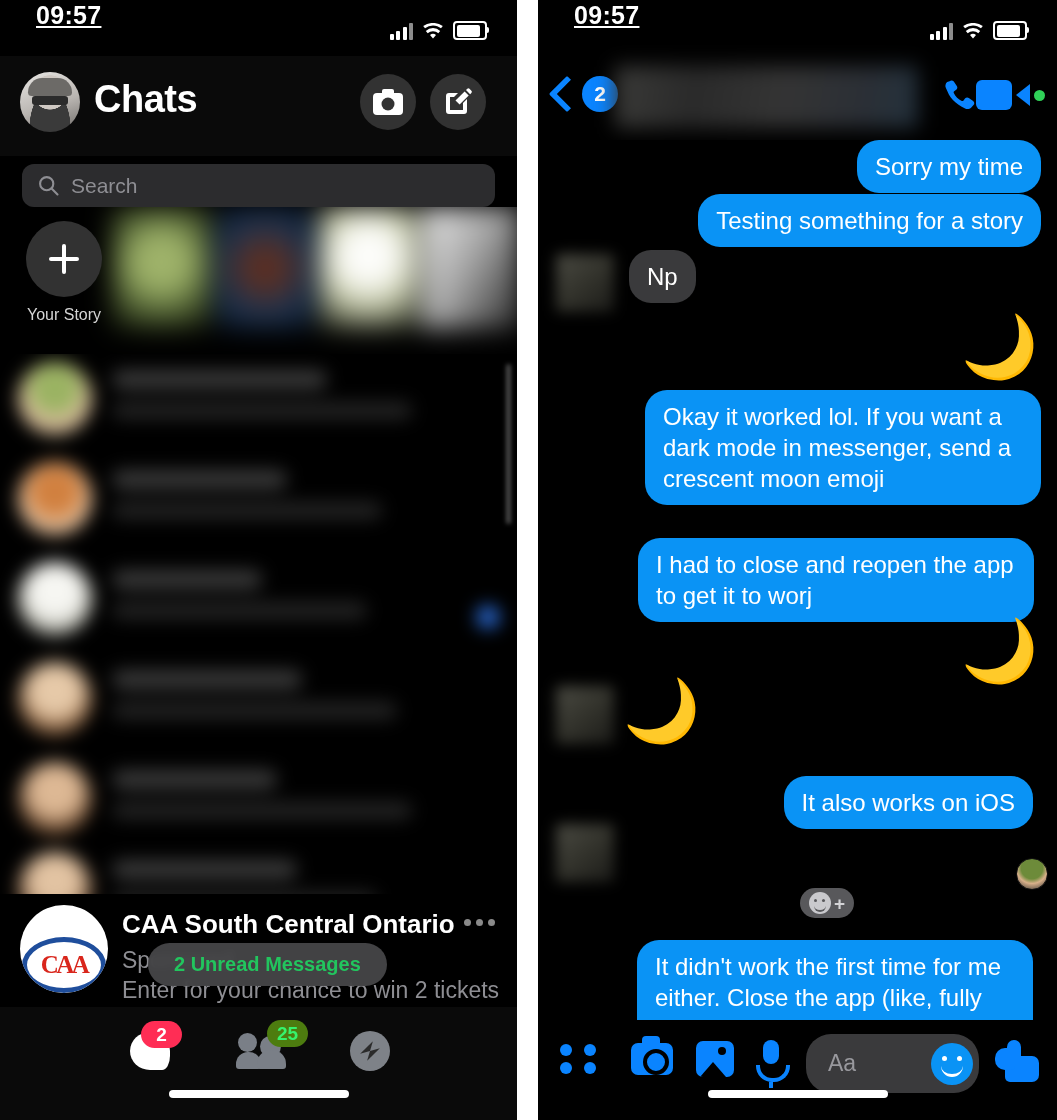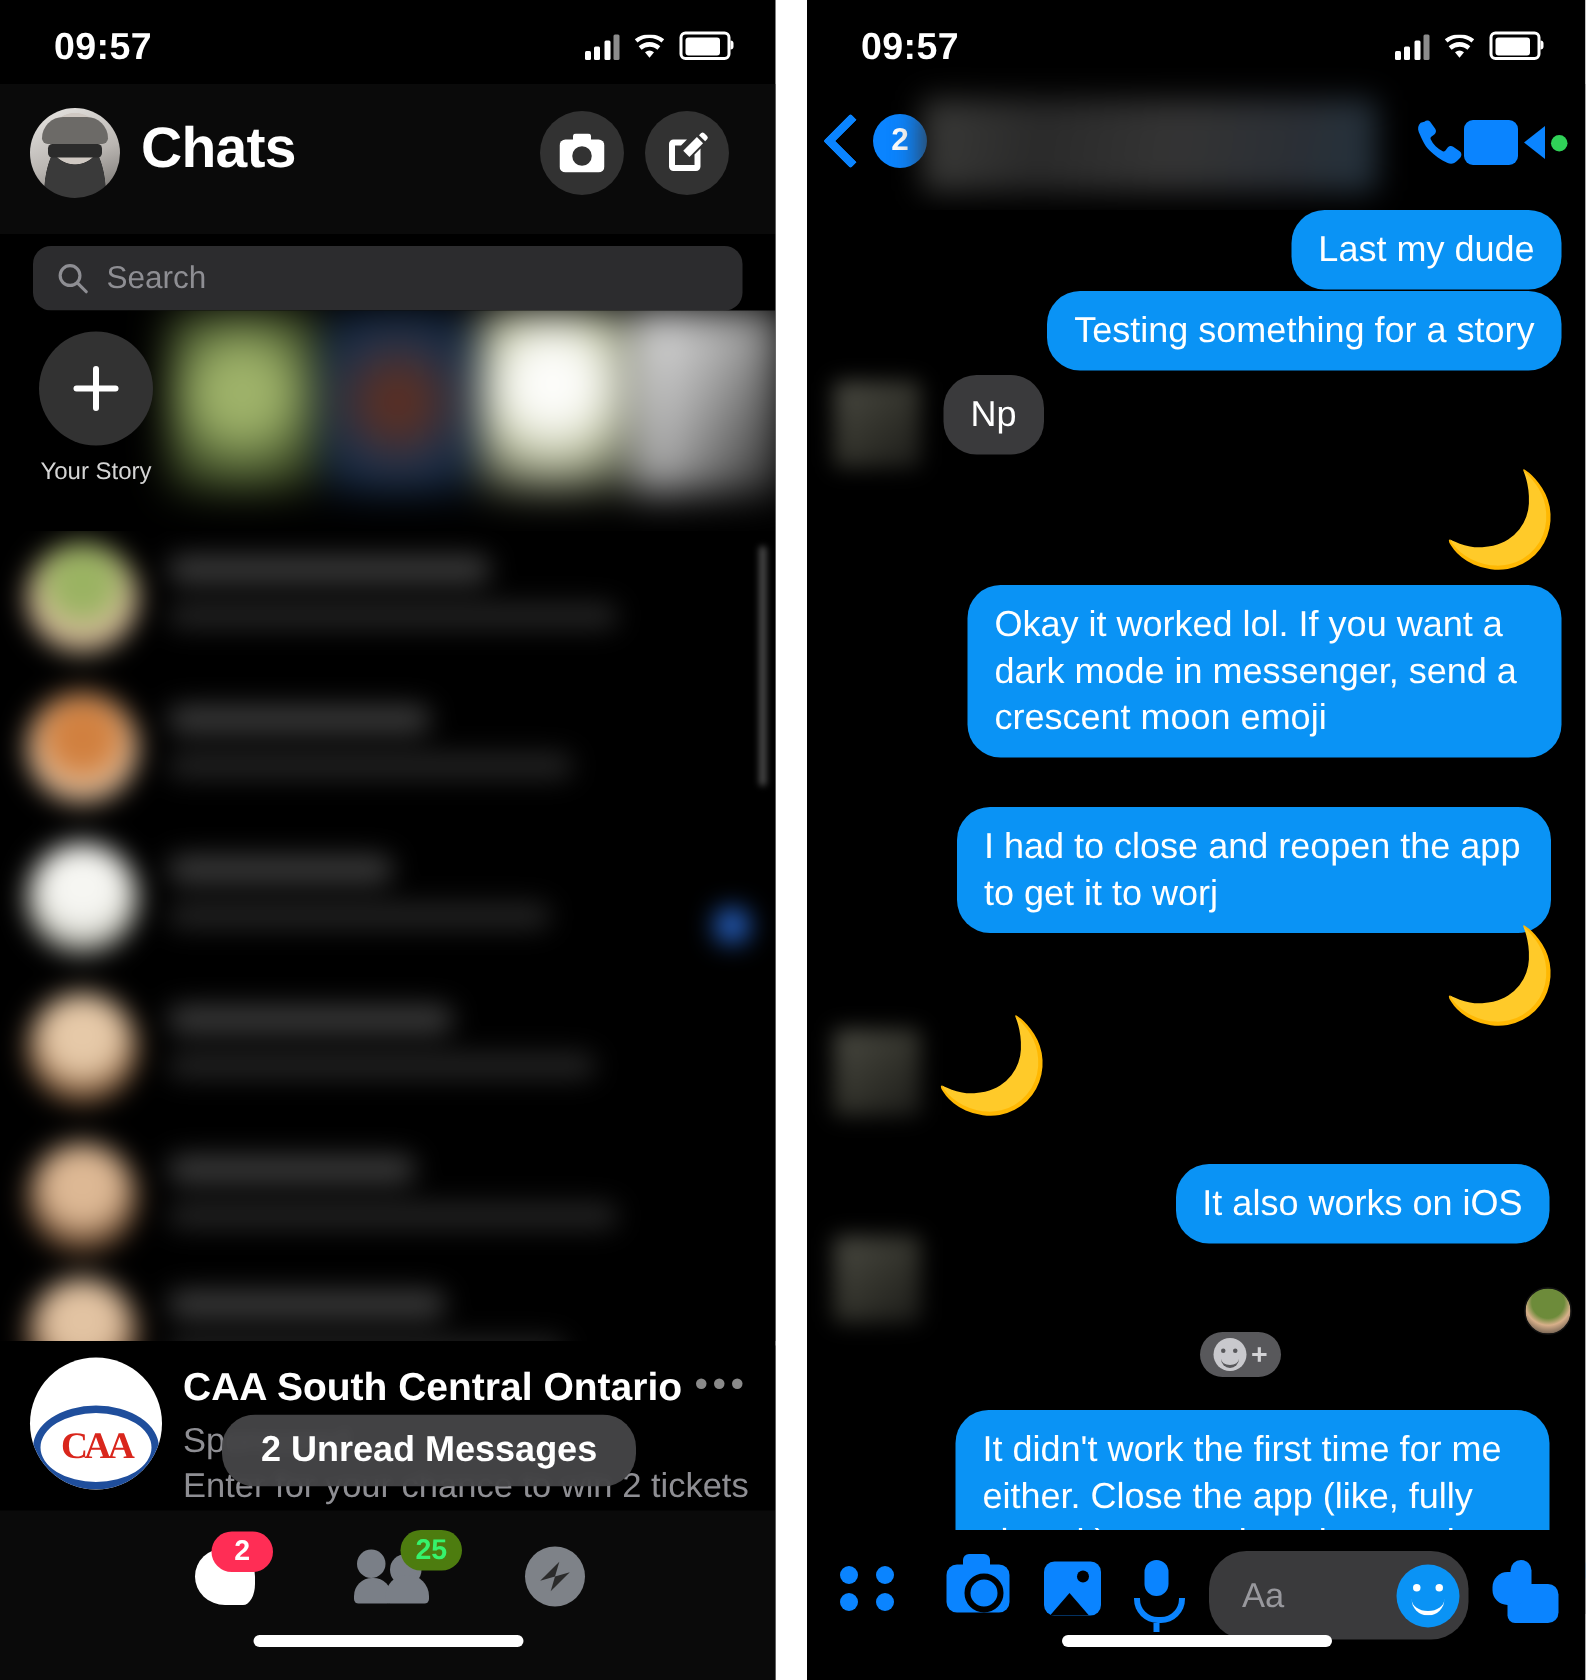--- a/index.html
+++ b/index.html
@@ -12,22 +12,22 @@
   .stage{position:relative;width:1057px;height:1120px;background:#ffffff;}
 
   
   .phone{position:absolute;top:0;height:1120px;background:#000;overflow:hidden;}
   .phone.left{left:0;width:517px;}
   .phone.right{left:538px;width:519px;}
 
   
   .statusbar{position:relative;height:56px;}
   .status-time{
-    position:absolute;left:36px;top:17px;
-    color:#fff;font-size:25px;font-weight:700;letter-spacing:.3px;
+    position:absolute;left:36px;top:1px;
+    color:#fff;font-size:25px;font-weight:700;letter-spacing:.3px;text-decoration:underline;
   }
   .status-icons{position:absolute;right:30px;top:18px;display:flex;align-items:flex-end;gap:9px;height:22px;}
   .bars{display:flex;align-items:flex-end;gap:2.5px;height:18px;}
   .bars i{display:block;width:4px;background:#fff;border-radius:1px;}
   .bars i:nth-child(1){height:6px;}
   .bars i:nth-child(2){height:9px;}
   .bars i:nth-child(3){height:13px;}
   .bars i:nth-child(4){height:17px;background:#8c8c8c;}
   .wifi{width:22px;height:17px;position:relative;}
   .batt{width:30px;height:15px;border:2px solid #fff;border-radius:4px;position:relative;}
@@ -117,21 +117,21 @@
   .ad-dots{position:absolute;right:22px;top:22px;display:flex;gap:5px;}
   .ad-dots i{width:7px;height:7px;border-radius:50%;background:#8a8a8a;display:block;}
   .ad-body{
     position:absolute;left:122px;top:48px;right:12px;
     color:#8e8e93;font-size:23px;line-height:30px;
   }
   .ad-more{color:#b6b6b6;}
   .unread-pill{
     position:absolute;left:148px;top:46px;
     background:rgba(72,72,74,.92);border-radius:22px;
-    padding:10px 26px;color:#ffffff;font-size:24px;font-weight:700;
+    padding:10px 26px;color:#22c55e;font-size:20px;font-weight:700;
     backdrop-filter:blur(4px);
   }
 
   
   .tabbar{position:absolute;left:0;right:0;bottom:0;height:113px;background:#0a0a0a;}
   .tab{position:absolute;top:18px;width:80px;height:52px;display:flex;align-items:center;justify-content:center;}
   .tab.chats{left:110px;}
   .tab.people{left:222px;}
   .tab.discover{left:330px;}
   .bubble-ico{
@@ -435,21 +435,21 @@
       <div class="video-ico">
         <span class="body"></span>
         <span class="lens"></span>
         <span class="dot"></span>
       </div>
     </div>
 
     <div class="thread">
 
       <div class="msg" style="right:16px;top:0">
-        <div class="bub out">Last my dude</div>
+        <div class="bub out">Sorry my time</div>
       </div>
 
       <div class="msg" style="right:16px;top:54px">
         <div class="bub out">Testing something for a story</div>
       </div>
 
       <div class="thumb-blur" style="left:18px;top:114px"></div>
       <div class="msg" style="left:91px;top:110px">
         <div class="bub in">Np</div>
       </div>

